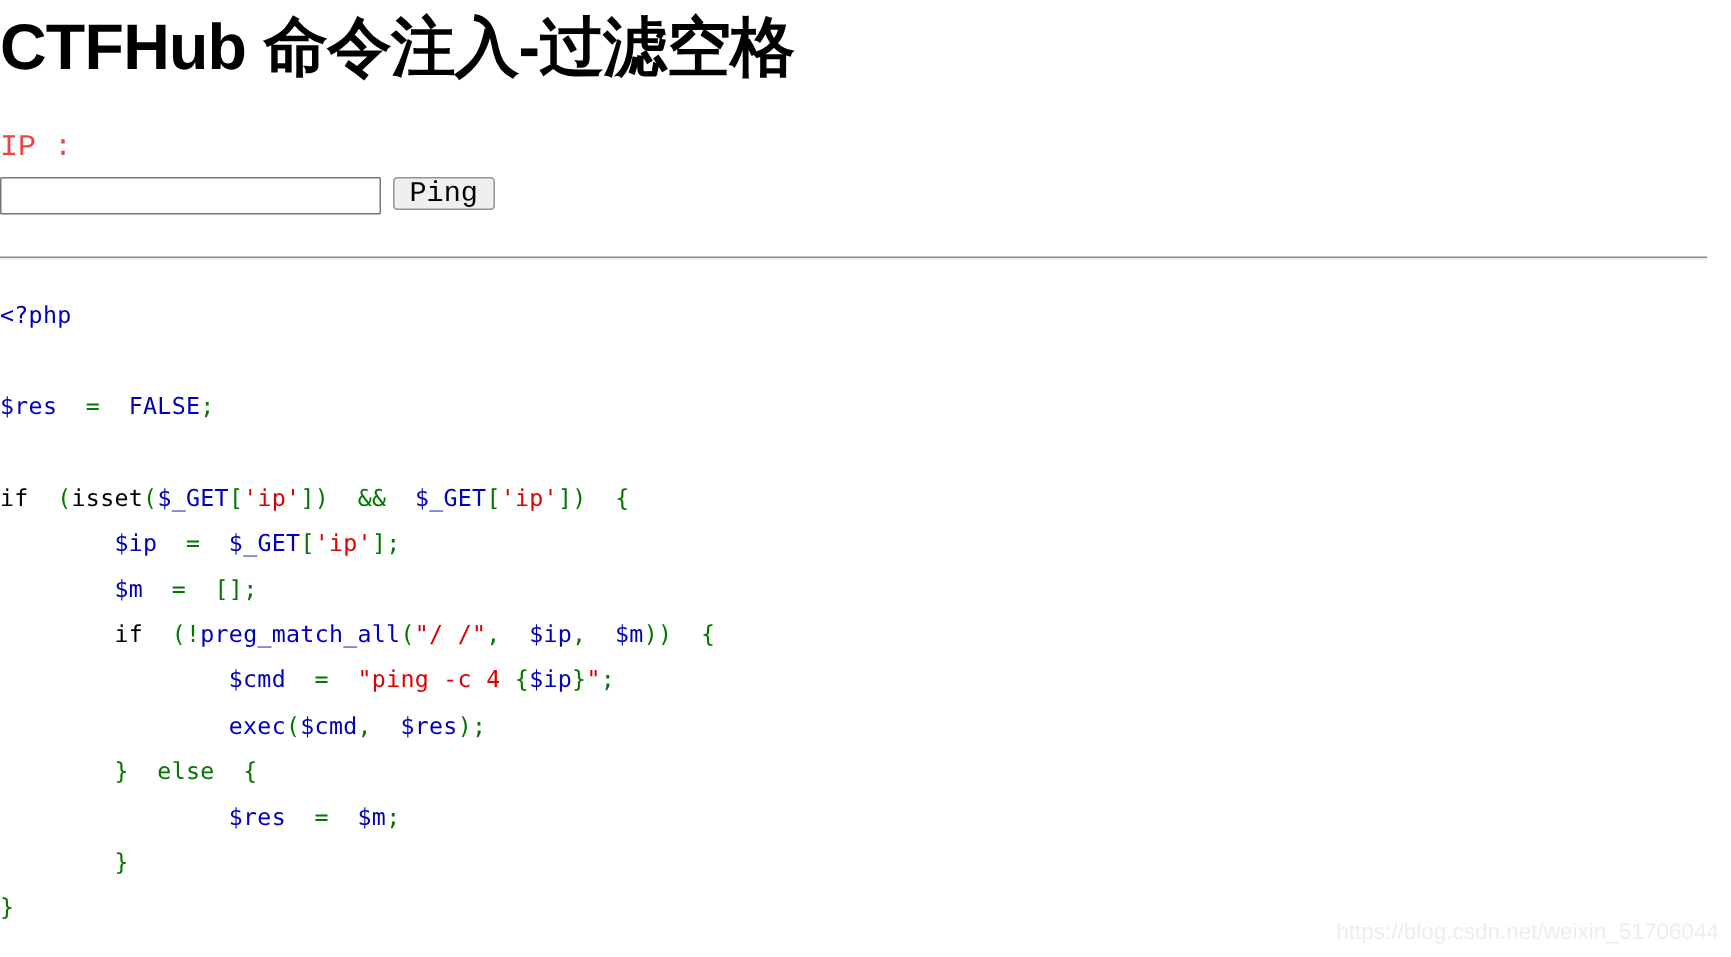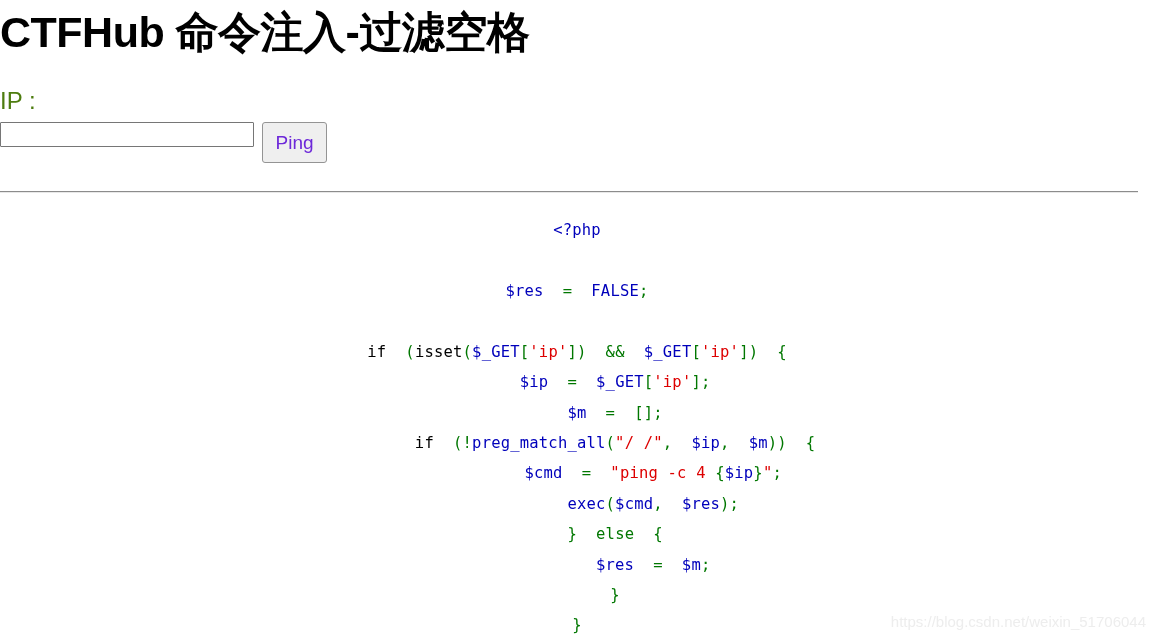--- a/index.html
+++ b/index.html
@@ -30,23 +30,23 @@
     margin: 10px 0 0 0;
     letter-spacing: -0.5px;
     color: #000000;
     white-space: nowrap;
   }
   
   .form-block {
     margin-top: 34px;
   }
   .ip-label {
-    font-size: 24px;
-    font-family: Liberation Sans, sans-serif;
-    color: #4d7c0f;
+    font-size: 20px;
+    font-family: Liberation Mono, monospace;
+    color: #ef4444;
     margin-bottom: 9px;
     line-height: 1;
   }
   .form-row {
     display: flex;
     align-items: flex-start;
     gap: 8px;
   }
   .ip-input {
     width: 254px;
@@ -55,30 +55,30 @@
     border: 1px solid #767676;
     background: #ffffff;
     font-family: "Liberation Sans", sans-serif;
     font-size: 14px;
     padding: 1px 3px;
     border-radius: 1px;
     outline: none;
     color: #000;
   }
   .ping-button {
-    height: 41px;
+    height: 22px;
     min-width: 65px;
     box-sizing: border-box;
     background: #efefef;
     border: 1px solid #949494;
     border-radius: 3px;
-    font-family: Liberation Sans, sans-serif;
+    font-family: Liberation Mono, monospace;
     font-size: 19px;
     line-height: 1;
-    color: #6d28d9;
+    color: #000000;
     padding: 0 10px;
     cursor: default;
   }
   
   .divider {
     border: 0;
     border-top: 1px solid #8c8c8c;
     border-bottom: 1px solid #e8e8e8;
     height: 0;
     margin: 28px 0 0 0;
@@ -88,21 +88,20 @@
   .code-block {
     margin: 0;
     padding: 0;
     font-family: "DejaVu Serif", "Liberation Serif", serif;
     font-size: 15.5px;
     line-height: 30.4px;
     white-space: pre;
     color: #000000;
     margin-top: 22px;
     letter-spacing: 0.2px;
-    text-align: center;
   }
   .code-block .tag    { color: #0000BB; }
   .code-block .kw     { color: #007700; }
   .code-block .str    { color: #DD0000; }
   .code-block .var    { color: #0000BB; }
   .code-block .fn     { color: #0000BB; }
   .code-block .def    { color: #000000; }
   
   .watermark {
     position: absolute;

